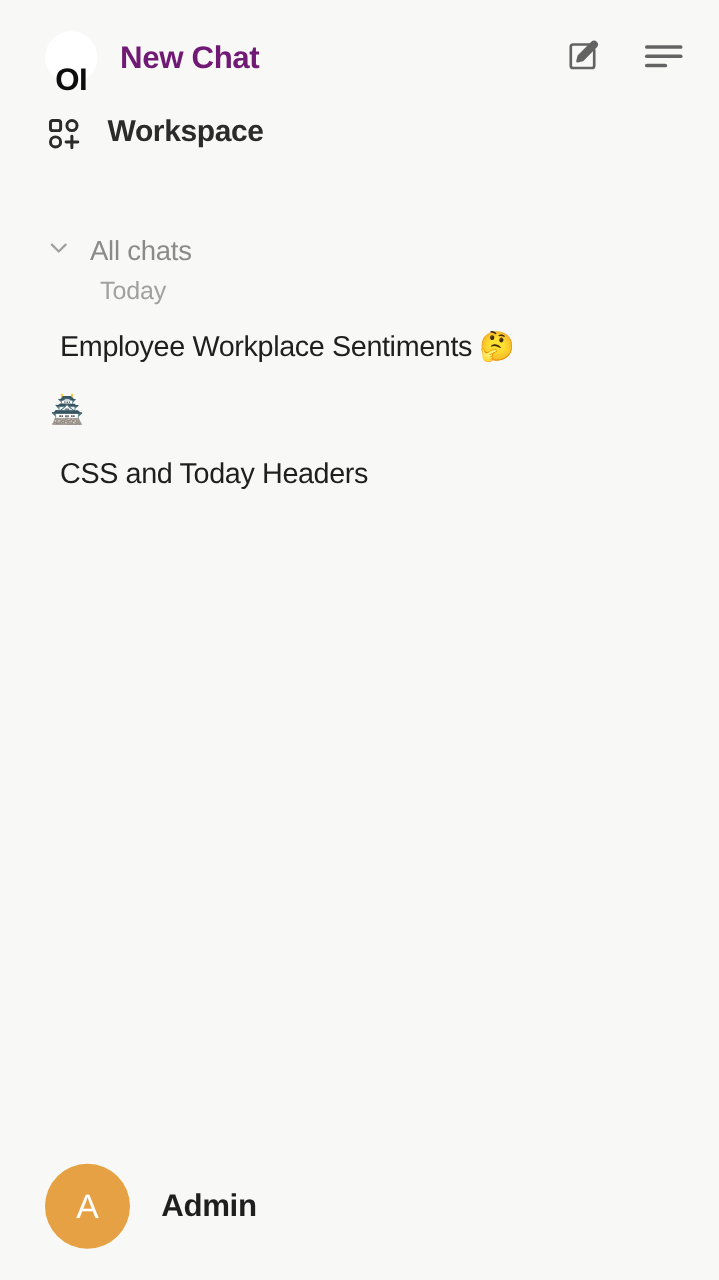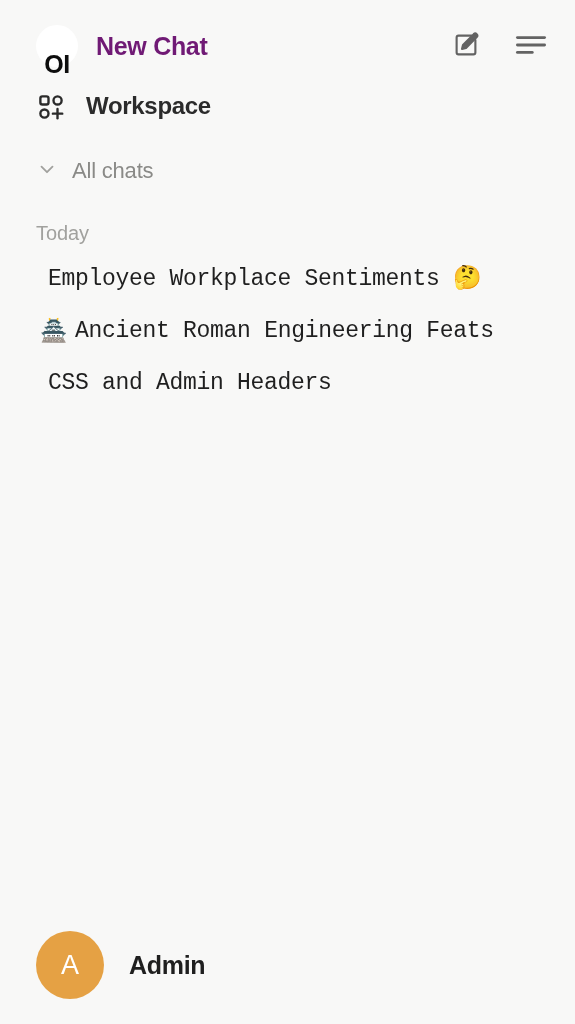--- a/index.html
+++ b/index.html
@@ -115,21 +115,21 @@
     color: #2b2b2b;
     letter-spacing: -0.2px;
     min-width: 0;
   }
   .search-input::placeholder { color: #b6b6b4; }
 
   
   .allchats-row {
     height: 56px;
     display: flex;
-    align-items: flex-start;
+    align-items: flex-end;
     gap: 14px;
     padding: 0 36px;
     cursor: pointer;
     flex: 0 0 auto;
   }
   .allchats-label {
     font-size: 22px;
     color: #8a8a87;
     letter-spacing: -0.2px;
   }
@@ -138,33 +138,33 @@
   .chat-list {
     flex: 1 1 auto;
     overflow-y: auto;
     padding: 0 0 8px 0;
   }
   .group-title {
     font-size: 20px;
     color: #a1a19e;
     padding: 8px 36px 6px 36px;
     letter-spacing: -0.1px;
+    margin-left: 44px;
   }
   .chat-item {
     display: flex;
-    align-items: flex-end;
+    align-items: center;
     gap: 8px;
     padding: 13px 32px 13px 40px;
     cursor: pointer;
     font-size: 23px;
     color: #1f1f1f;
     letter-spacing: -0.3px;
     white-space: nowrap;
     overflow: hidden;
-    font-family: Liberation Mono, monospace;
   }
   .chat-emoji {
     font-size: 22px;
     line-height: 1;
     flex: 0 0 auto;
   }
 
   
   .user-row {
     height: 118px;
@@ -254,26 +254,25 @@
   <div class="chat-list">
     <div class="group-title">Today</div>
 
     <div class="chat-item">
       <span class="chat-emoji"></span>
       <span>Employee Workplace Sentiments 🤔</span>
     </div>
 
     <div class="chat-item">
       <span class="chat-emoji">🏯</span>
-      <span>Ancient Roman Engineering Feats</span>
     </div>
 
     <div class="chat-item">
       <span class="chat-emoji"></span>
-      <span>CSS and Admin Headers</span>
+      <span>CSS and Today Headers</span>
     </div>
   </div>
 
   <div class="user-row">
     <div class="avatar">
       <span>A</span>
     </div>
     <span class="user-name">Admin</span>
   </div>
 

